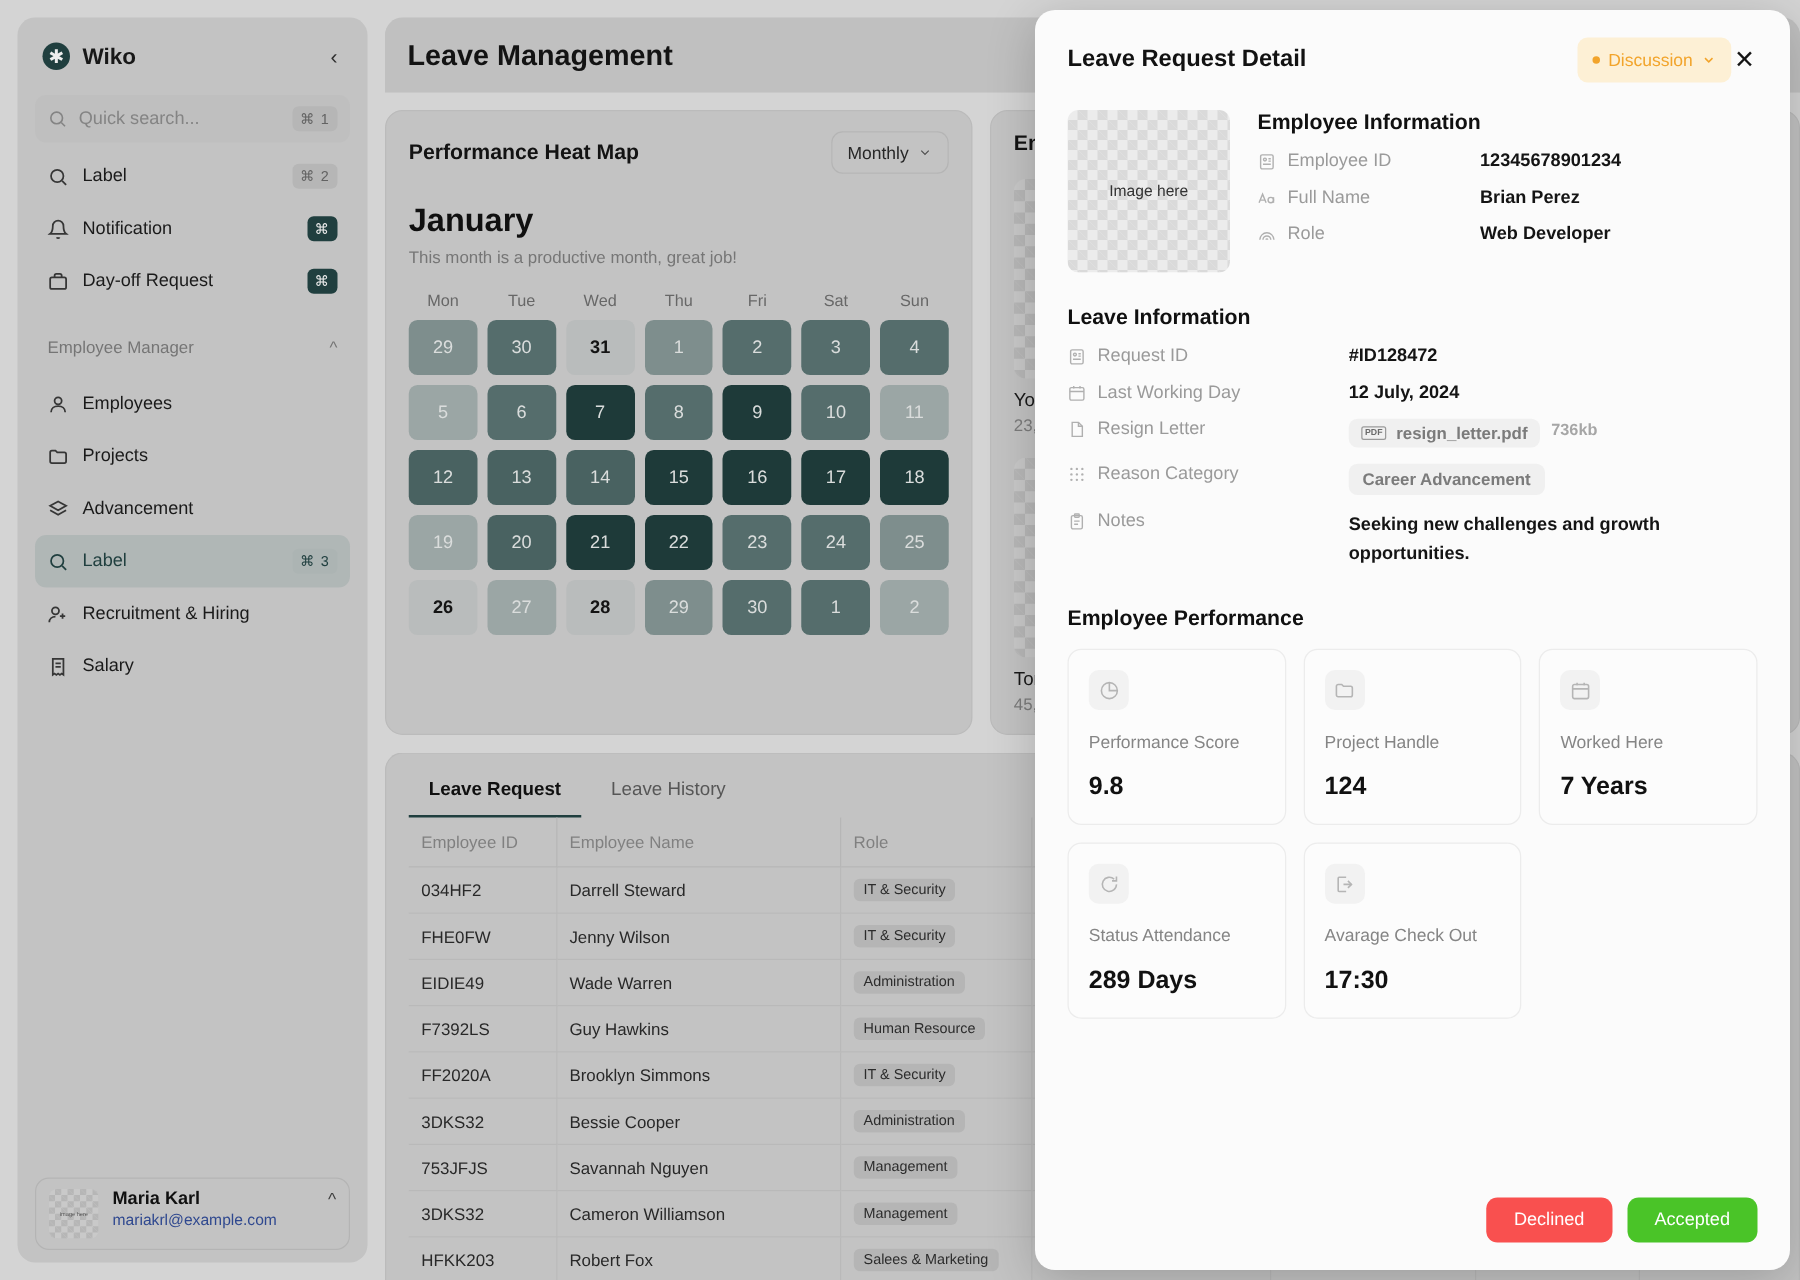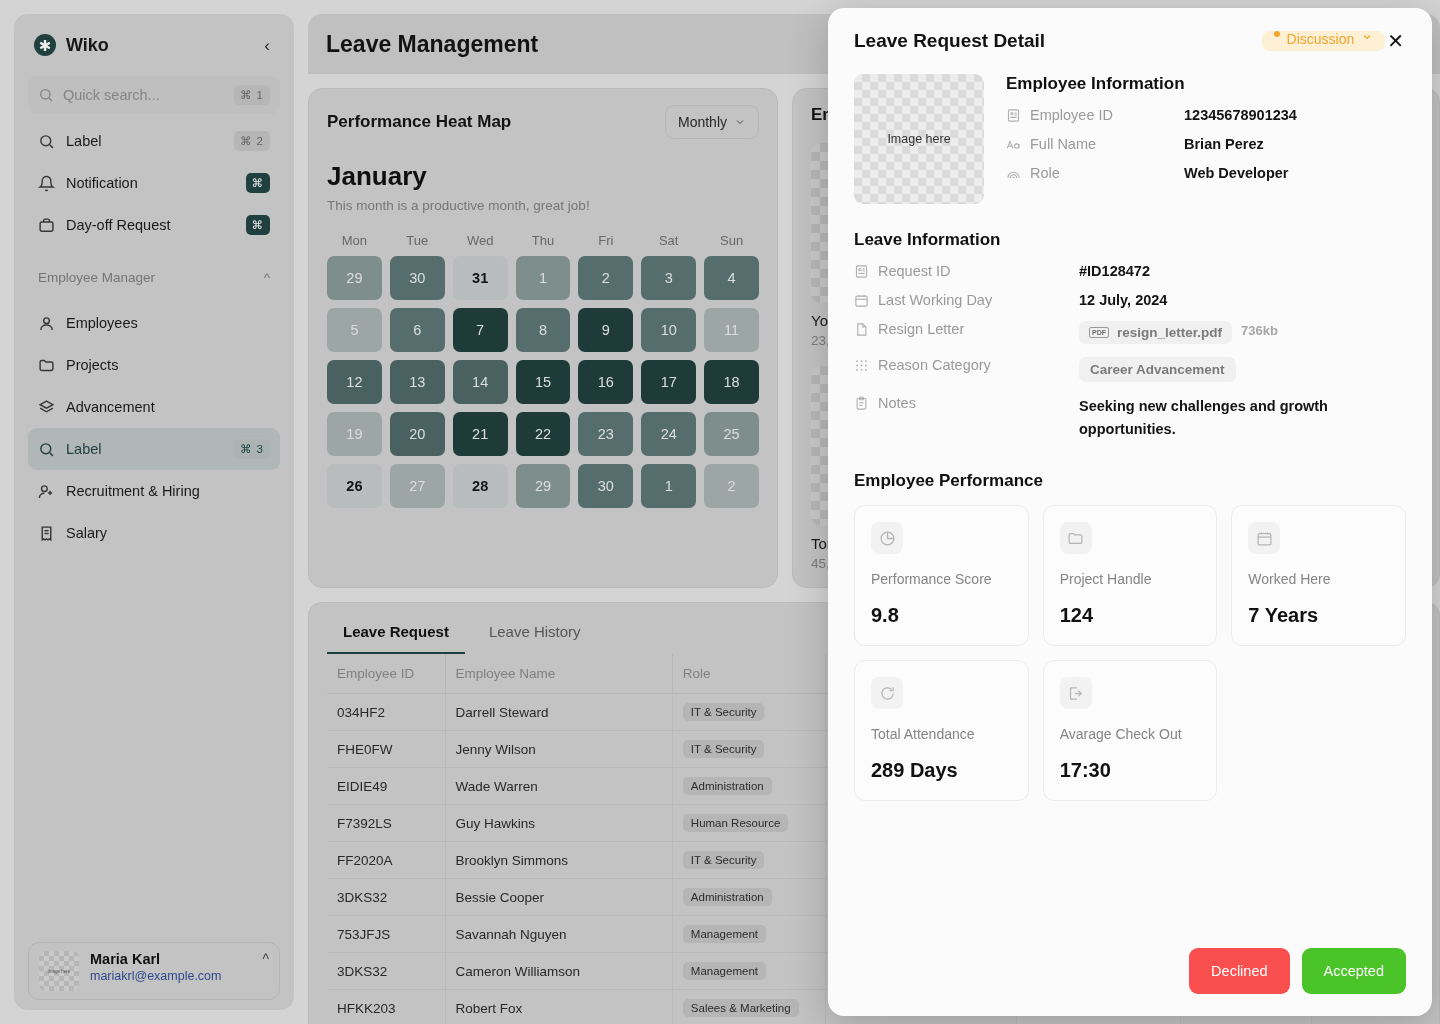--- a/index.html
+++ b/index.html
@@ -188,22 +188,22 @@
   .modal {
     position: absolute; top: 8px; right: 8px;
     width: 604px; height: 1008px;
     background: #fbfbfb; border-radius: 16px;
     box-shadow: 0 8px 40px rgba(0,0,0,0.20);
     display: flex; flex-direction: column; overflow: hidden;
   }
   .m-head { display: flex; align-items: center; gap: 0; padding: 22px 26px 6px 26px; flex: none; }
   .m-title { font-size: 19px; font-weight: 600; color: #121212; flex: 1; }
   .disc-badge {
-    background: #fdf0d5; border-radius: 8px; height: 20px;
-    display: flex; gap: 7px; padding: 0 12px;
+    background: #fdf0d5; border-radius: 8px; height: 36px;
+    display: flex; align-items: center; gap: 7px; padding: 0 12px;
     color: #f2a42b; font-size: 14px; cursor: pointer;
   }
   .disc-dot { width: 6px; height: 6px; border-radius: 50%; background: #f2a42b; }
   .m-close { font-size: 20px; color: #141414; cursor: pointer; padding: 0 2px; line-height: 1; }
 
   .m-body { flex: 1; overflow: hidden; padding: 16px 26px 0 26px; }
 
   .emp-info { display: flex; gap: 22px; }
   .big-thumb {
     width: 130px; height: 130px; border-radius: 9px; flex: none;
@@ -258,21 +258,21 @@
   }
   .perf-ico-box svg { width: 17px; height: 17px; display: block; }
   .perf-label { font-size: 14px; color: #858585; margin-top: 17px; }
   .perf-value { font-size: 20px; font-weight: 600; color: #111; margin-top: 17px; }
 
   .m-foot {
     flex: none; display: flex; justify-content: flex-end; gap: 12px;
     padding: 16px 26px 22px 26px;
   }
   .btn {
-    border: none; border-radius: 9px; height: 46px; padding: 0 22px;
+    border: none; border-radius: 9px; height: 36px; padding: 0 22px;
     font-size: 14.5px; color: #fff; cursor: pointer;
     font-family: "Liberation Sans", sans-serif;
   }
   .btn.decline { background: #f9504f; }
   .btn.accept { background: #4ac428; }
 </style>
 </head>
 <body>
 
 <div id="app-shell">
@@ -815,21 +815,21 @@
             <div class="perf-label">Worked Here</div>
             <div class="perf-value">7 Years</div>
           </div>
           <div class="perf-card">
             <div class="perf-ico-box">
               <svg viewBox="0 0 24 24" fill="none" stroke="currentColor" stroke-width="1.8">
                 <path d="M20 12a8 8 0 1 1-2.6-5.9"></path>
                 <polyline points="20 3 20 8 15 8"></polyline>
               </svg>
             </div>
-            <div class="perf-label">Total Attendance</div>
+            <div class="perf-label">Status Attendance</div>
             <div class="perf-value">289 Days</div>
           </div>
           <div class="perf-card">
             <div class="perf-ico-box">
               <svg viewBox="0 0 24 24" fill="none" stroke="currentColor" stroke-width="1.8">
                 <path d="M14 4H6a1 1 0 0 0-1 1v14a1 1 0 0 0 1 1h8"></path>
                 <polyline points="16 8 20 12 16 16"></polyline>
                 <line x1="11" y1="12" x2="20" y2="12"></line>
               </svg>
             </div>

